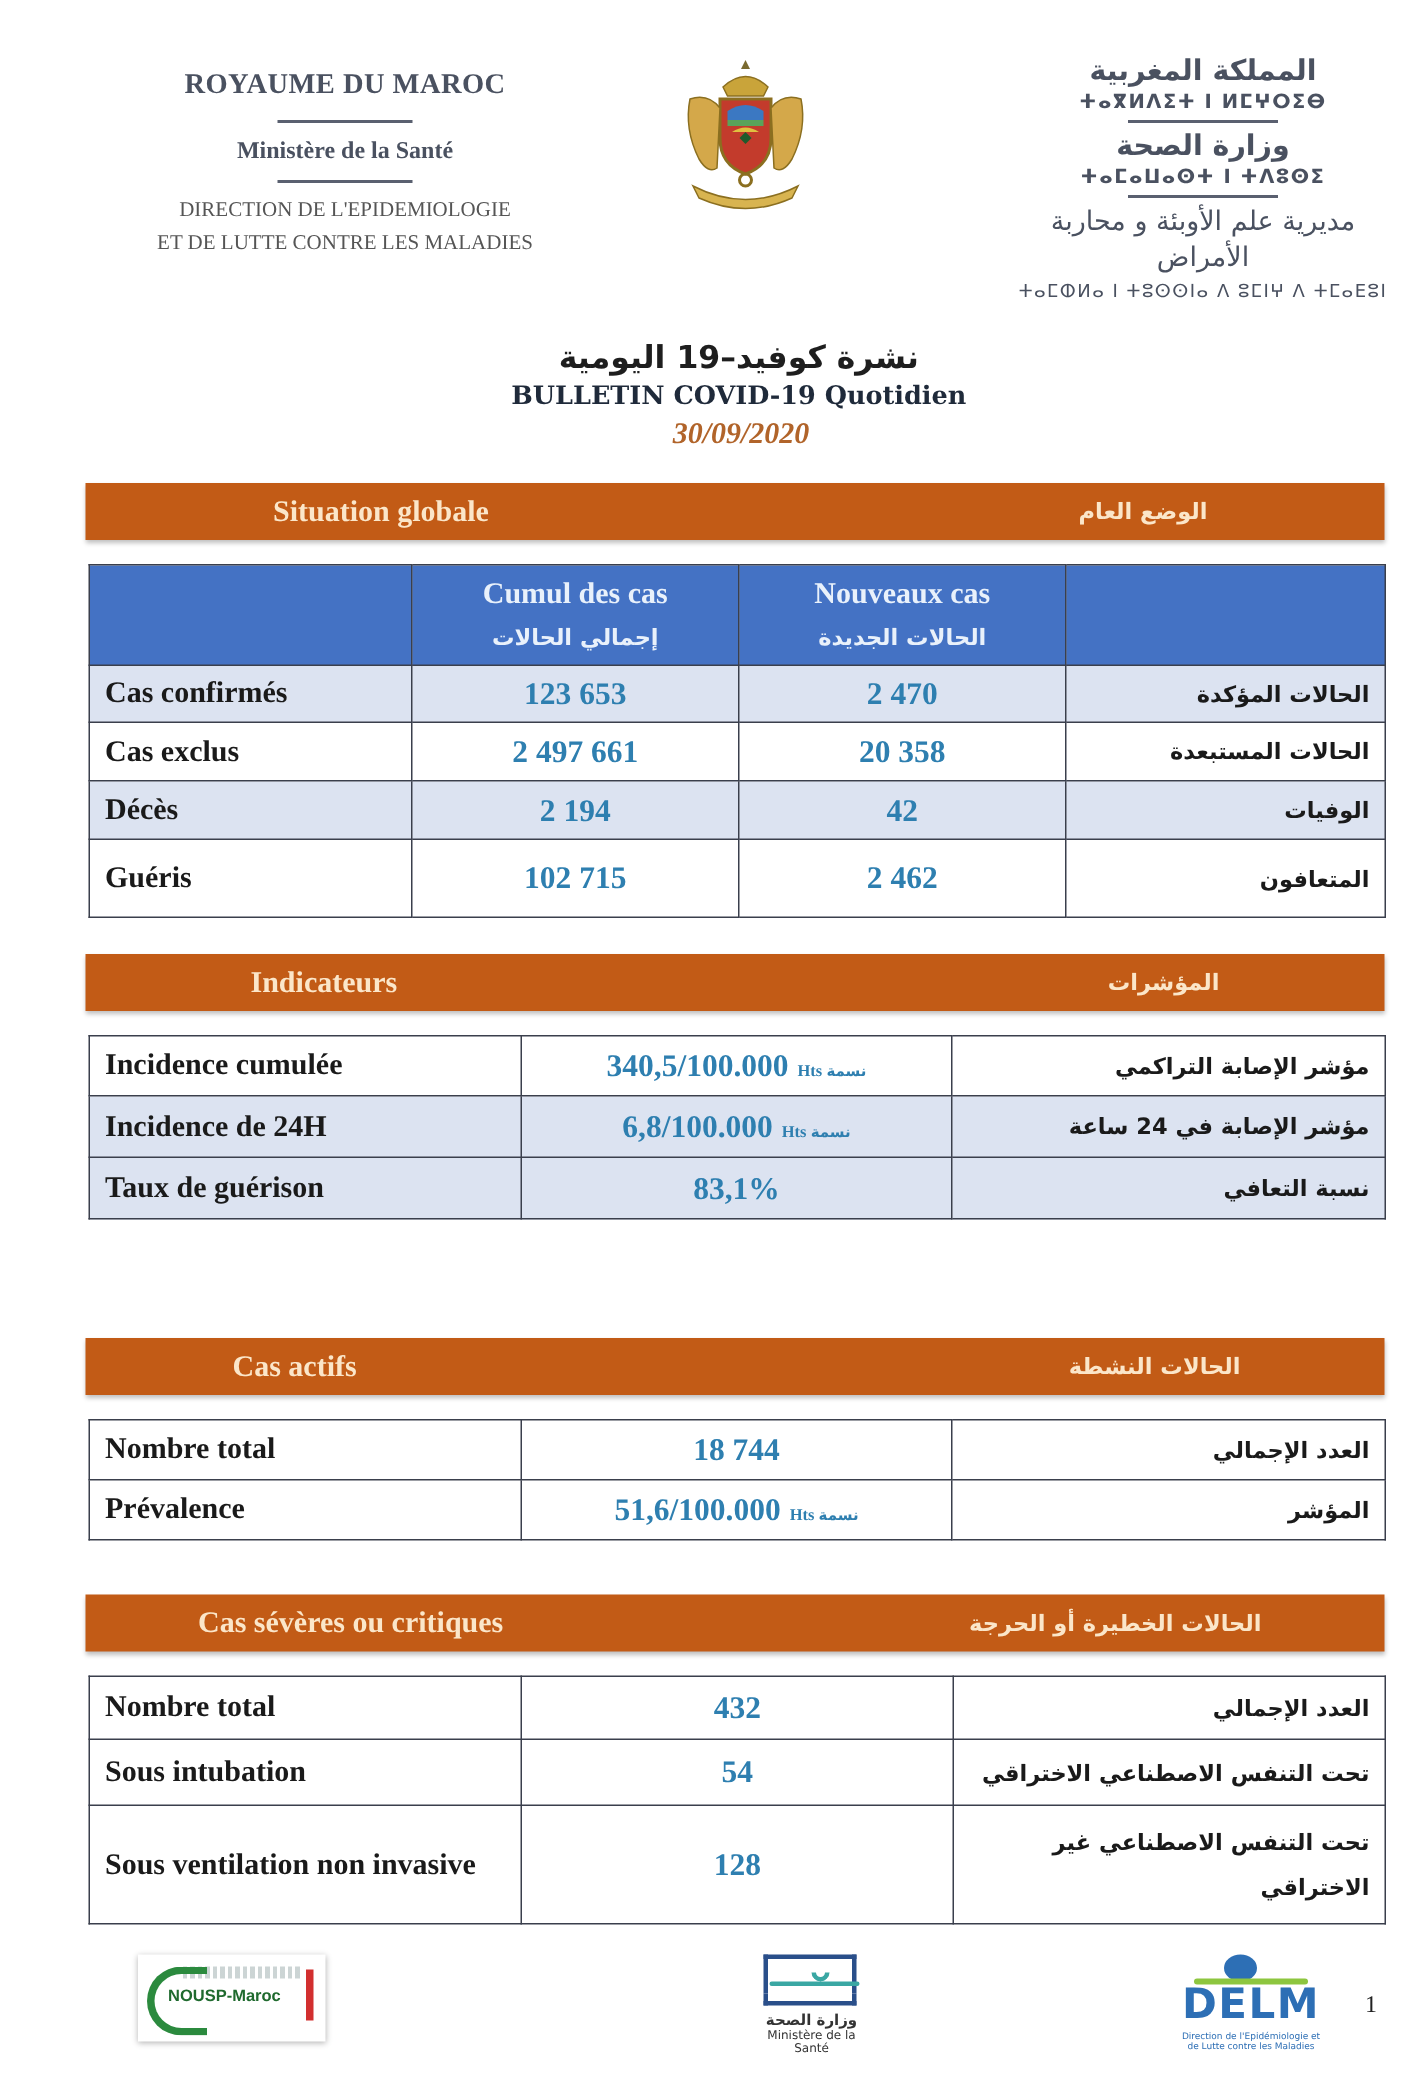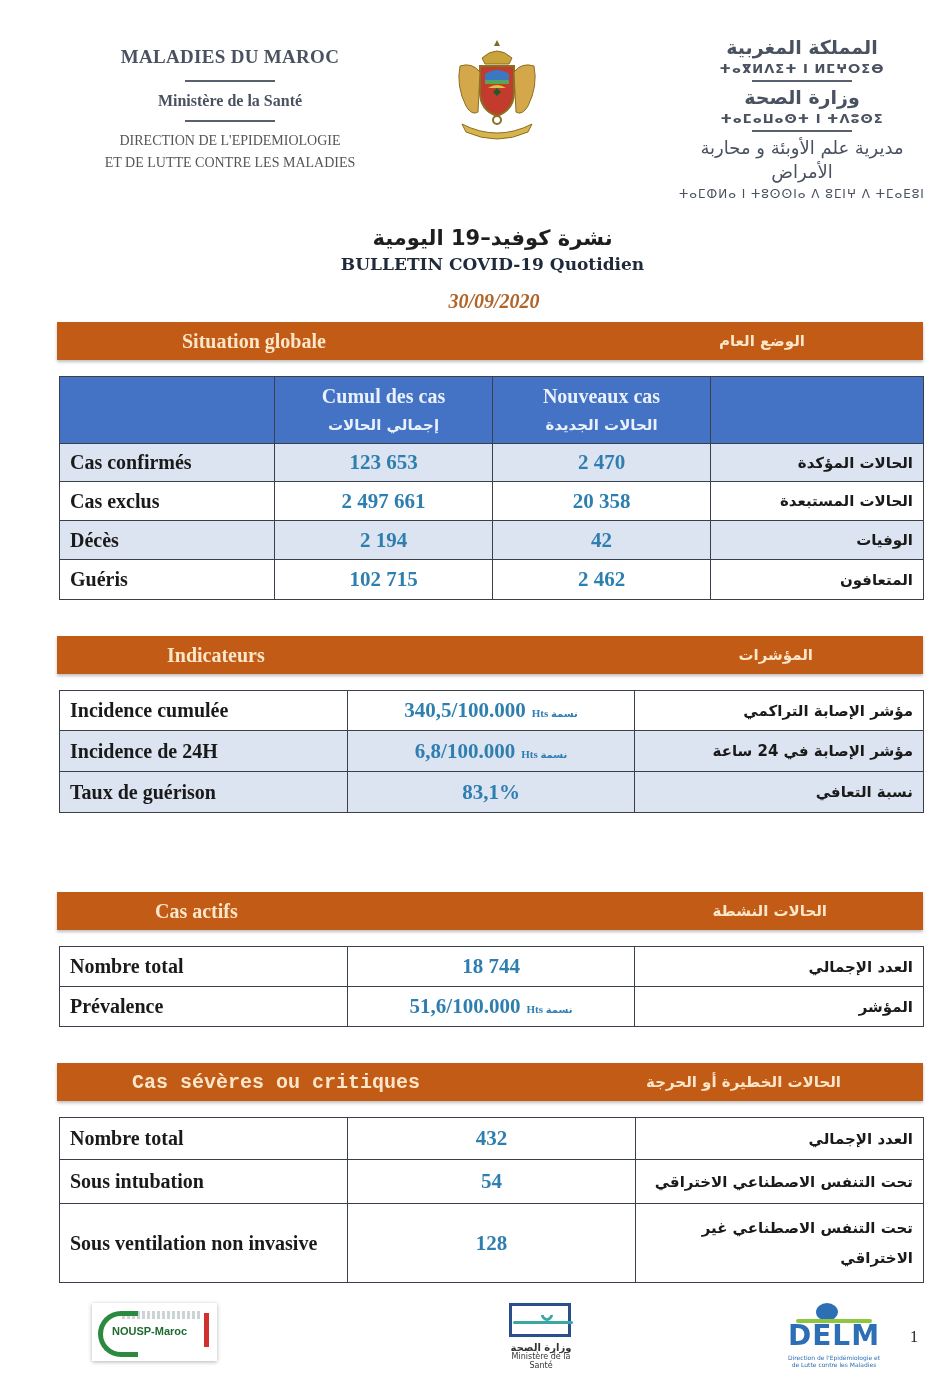--- a/index.html
+++ b/index.html
@@ -20,21 +20,21 @@
   .hdr-right .ar1 { font-family: "DejaVu Sans", sans-serif; font-size: 19px; font-weight: bold; direction: rtl; line-height: 26px; }
   .hdr-right .tf { font-family: "DejaVu Sans", sans-serif; font-size: 13px; font-weight: bold; letter-spacing: 1px; line-height: 18px; }
   .hdr-right .rule { width: 100px; height: 2px; background: #5a6070; margin: 2px auto 2px; }
   .hdr-right .ar3 { font-family: "DejaVu Sans", sans-serif; font-size: 18px; direction: rtl; line-height: 24px; margin-top: 4px; }
   .hdr-right .tf2 { font-family: "DejaVu Sans", sans-serif; font-size: 12px; letter-spacing: 1px; line-height: 20px; }
 
   
   .title-block { position: absolute; left: 0; top: 226px; width: 945px; text-align: center; }
   .title-ar { font-family: "DejaVu Sans", sans-serif; font-size: 21px; font-weight: bold; direction: rtl; color: #1e1e1e; padding-left: 40px; }
   .title-fr { font-family: "DejaVu Serif", serif; font-size: 17px; font-weight: bold; color: #1f2a3a; margin-top: 4px; padding-left: 40px; }
-  .title-date { font-family: "Liberation Serif", serif; font-size: 20px; font-weight: bold; font-style: italic; color: #b1642a; margin-top: 16px; padding-left: 43px; }
+  .title-date { font-family: "Liberation Serif", serif; font-size: 20px; font-weight: bold; font-style: italic; color: #b1642a; margin-top: 4px; padding-left: 43px; }
 
   
   .banner { position: absolute; left: 57px; width: 866px; height: 38px; background: #c25b16; color: #fbe6c9; display: flex; align-items: center; justify-content: space-between; box-shadow: 0 2px 3px rgba(0,0,0,0.25); }
   .banner .fr { font-family: "Liberation Serif", serif; font-weight: bold; font-size: 20px; padding-left: 0; }
   .banner .ar { font-family: "DejaVu Sans", sans-serif; font-weight: bold; font-size: 15px; direction: rtl; }
 
   
   table { position: absolute; left: 59px; border-collapse: collapse; table-layout: fixed; }
   td, th { border: 1.5px solid #3a3f4c; padding: 0 10px; vertical-align: middle; }
   .lbl { font-family: "Liberation Serif", serif; font-weight: bold; font-size: 20px; color: #1a1a1a; text-align: left; }
@@ -69,21 +69,21 @@
   .logo-delm .cap { position: absolute; left: 0; top: 51px; width: 96px; text-align: center; font-family: "DejaVu Sans", sans-serif; font-size: 6px; color: #2d6fb5; line-height: 7px; }
 
   .page-num { position: absolute; left: 910px; top: 1328px; font-family: "Liberation Serif", serif; font-size: 16px; color: #222; }
 </style>
 </head>
 <body>
 
 <div class="page">
 
   <div class="hdr-left">
-    <div class="kingdom">MALADIES DU MAROC</div>
+    <div class="kingdom">ROYAUME DU MAROC</div>
     <div class="rule"></div>
     <div class="ministry">Ministère de la Santé</div>
     <div class="rule2"></div>
     <div class="direction">DIRECTION DE L'EPIDEMIOLOGIE</div>
     <div class="direction">ET DE LUTTE CONTRE LES MALADIES</div>
   </div>
 
   <div class="emblem">
     <svg width="90" height="110" viewBox="0 0 90 110">
       <path d="M45 4 l3 6 h-6z" fill="#7a6a30"></path>
@@ -153,21 +153,21 @@
       <td class="val">2 497 661</td>
       <td class="val">20 358</td>
       <td class="ar-lbl">الحالات المستبعدة</td>
     </tr>
     <tr class="shade" style="height:39px;">
       <td class="lbl">Décès</td>
       <td class="val">2 194</td>
       <td class="val">42</td>
       <td class="ar-lbl">الوفيات</td>
     </tr>
-    <tr class="white" style="height:40px;">
+    <tr class="white" style="height:52px;">
       <td class="lbl">Guéris</td>
       <td class="val">102 715</td>
       <td class="val">2 462</td>
       <td class="ar-lbl">المتعافون</td>
     </tr>
   </tbody>
     </table>
 
   <div class="banner" style="top:636px;">
     <span class="fr" style="margin-left:110px;">Indicateurs</span>
@@ -218,21 +218,21 @@
     </tr>
     <tr class="white" style="height:40px;">
       <td class="lbl">Prévalence</td>
       <td class="val"><span>51,6/100.000</span><span class="unit"><span>Hts</span> <span class="ar">نسمة</span></span></td>
       <td class="ar-lbl">المؤشر</td>
     </tr>
   </tbody>
     </table>
 
   <div class="banner" style="top:1063px;">
-    <span class="fr" style="margin-left:75px;font-family:Liberation Mono, monospace;">Cas sévères ou critiques</span>
+    <span class="fr" style="margin-left:75px;">Cas sévères ou critiques</span>
     <span class="ar" style="margin-right:82px;">الحالات الخطيرة أو الحرجة</span>
   </div>
 
   <table style="top:1117px; width:864px;">
     <colgroup>
         <col style="width:288px">
         <col style="width:288px">
         <col style="width:288px">
       </colgroup>
     <tbody>

